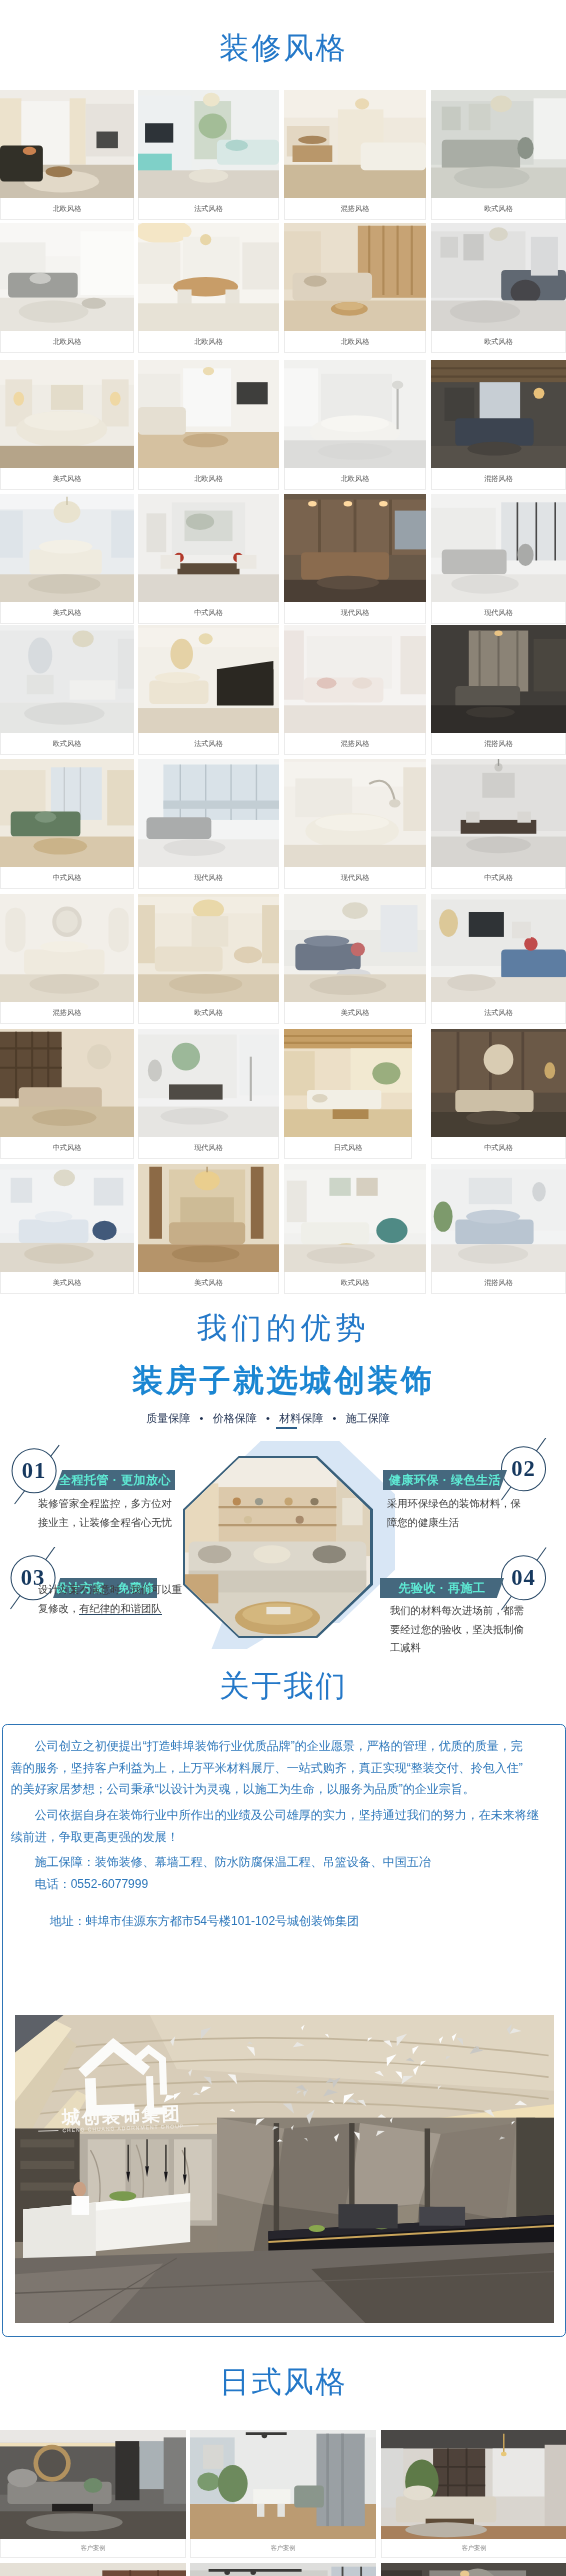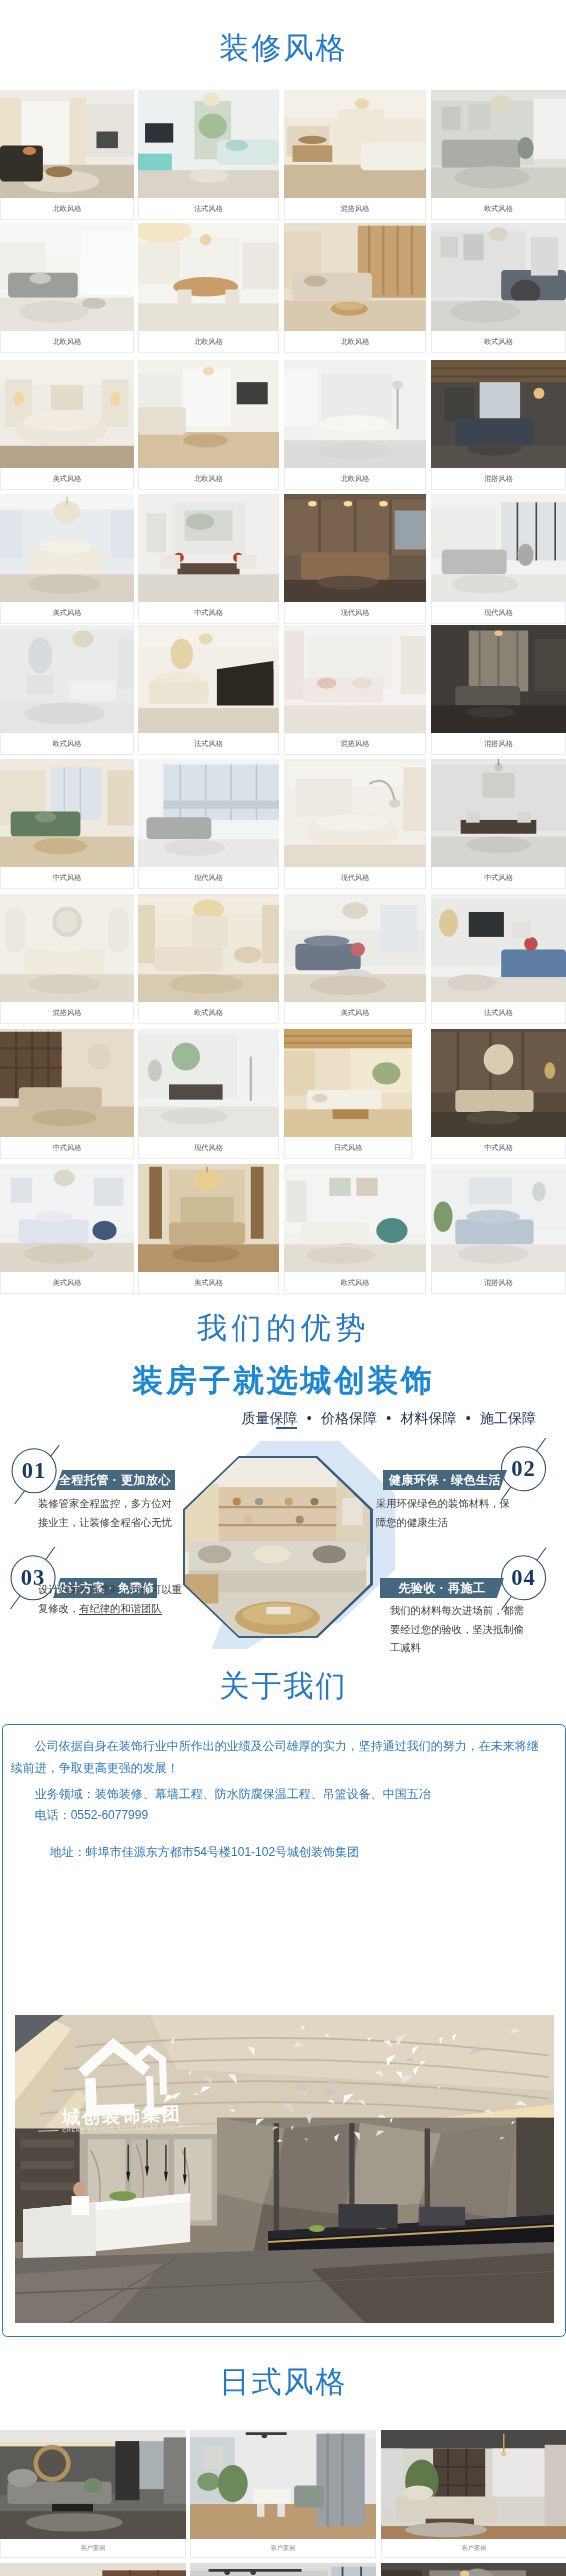--- a/index.html
+++ b/index.html
@@ -12,21 +12,21 @@
  line-height:36px;letter-spacing:2.1px}
 .card{position:absolute}
 .card .ph{width:100%;height:108px;overflow:hidden}
 .card .cap{height:22px;line-height:21.6px;text-align:center;font-size:7.2px;color:#595959;
  border:0.5px solid #ececec;border-top:none;background:#fff}
 .ccard{position:absolute}
 .ccard .ph{width:100%;height:109px;overflow:hidden}
 .ccard .cap{height:18.5px;line-height:18px;text-align:center;font-size:6.2px;color:#8a8a8a;
  border:0.5px solid #ececec;border-top:none;background:#fff}
 .oct{clip-path:polygon(29.3% 0%,70.7% 0%,100% 29.3%,100% 70.7%,70.7% 100%,29.3% 100%,0% 70.7%,0% 29.3%)}
-.banner{position:absolute;height:20px;background:#45687e;color:#ffffff;font-size:12px;
+.banner{position:absolute;height:20px;background:#45687e;color:#5eead4;font-size:12px;
  font-weight:700;line-height:20px;text-align:center;letter-spacing:0.5px}
 .bnl{clip-path:polygon(7.2px 0,100% 0,100% 100%,0 100%)}
 .bnr{clip-path:polygon(0 0,100% 0,calc(100% - 7.2px) 100%,0 100%)}
 .adv-txt{position:absolute;font-size:10.3px;color:#3d3d3d;line-height:18.5px}
 .num{font-family:"Liberation Serif",serif;font-weight:700;font-size:44px;fill:#17395f;letter-spacing:2px}
 </style></head><body>
 
 <div class="sec-title" style="top:30px">装修风格</div>
 
 <div class="card" style="left:0px;top:90px;width:134px">
@@ -670,21 +670,21 @@
         <ellipse cx="80" cy="20" rx="5" ry="7" fill="#d2d5d7"></ellipse>
       </svg>
     </div>
     <div class="cap">混搭风格</div>
   </div>
 
 <div class="sec-title" style="top:1310px;letter-spacing:4.6px">我们的优势</div>
 
 <div class="abs" style="top:1362px;left:0;width:567px;text-align:center;font-size:31px;font-weight:700;color:#1b86d2;line-height:37px;letter-spacing:2.6px">装房子就选城创装饰</div>
 
-<div class="abs" style="top:1412px;left:0;width:536px;text-align:right;font-size:14px;color:#1f3050;line-height:13.4px">质量保障<span style="margin:0 9.3px">•</span>价格保障<span style="margin:0 9.3px">•</span>材料保障<span style="margin:0 9.3px">•</span>施工保障</div>
+<div class="abs" style="top:1412px;left:0;width:536px;text-align:center;font-size:11px;color:#1f3050;line-height:13.4px">质量保障<span style="margin:0 9.3px">•</span>价格保障<span style="margin:0 9.3px">•</span>材料保障<span style="margin:0 9.3px">•</span>施工保障</div>
 
 <div class="abs" style="top:1427px;left:276px;width:20.6px;height:2.1px;background:#2e5f8a"></div>
 
 <div class="abs oct" style="left:205px;top:1441px;width:190px;height:182px;background:#d8e6f5"></div>
 
 <div class="abs" style="left:207px;top:1612px;width:57px;height:37px;background:#d8e6f5;clip-path:polygon(8% 100%,32% 6%,100% 72%,70% 100%)"></div>
 
 <div class="abs oct" style="left:183px;top:1456px;width:190px;height:182px;background:#3a617c"></div>
 
 <div class="abs oct" style="left:185px;top:1458px;width:185px;height:178px">
@@ -727,21 +727,21 @@
 <div class="adv-txt" style="left:38px;top:1495px;width:144px">装修管家全程监控，多方位对<br>接业主，让装修全程省心无忧</div>
 
 <svg class="abs" style="left:479px;top:1438px" width="88" height="82" viewBox="0 0 170 160">
     <line x1="130" y1="-1" x2="43" y2="121" stroke="#2c4a66" stroke-width="2"></line>
     <circle cx="86" cy="60" r="43" fill="#fff" stroke="#2a4a68" stroke-width="2"></circle>
     <text x="86" y="75" text-anchor="middle" class="num">02</text>
   </svg>
 
 <div class="banner bnr" style="left:383px;top:1470px;width:124px">健康环保 · 绿色生活</div>
 
-<div class="adv-txt" style="left:376px;top:1495px;width:144px">采用环保绿色的装饰材料，保<br>障您的健康生活</div>
+<div class="adv-txt" style="left:387px;top:1495px;width:144px">采用环保绿色的装饰材料，保<br>障您的健康生活</div>
 
 <svg class="abs" style="left:0px;top:1547px" width="103" height="82" viewBox="0 0 200 160">
     <line x1="107" y1="-1" x2="20" y2="121" stroke="#2c4a66" stroke-width="2"></line>
     <circle cx="64" cy="60" r="43" fill="#fff" stroke="#2a4a68" stroke-width="2"></circle>
     <text x="64" y="75" text-anchor="middle" class="num">03</text>
   </svg>
 
 <div class="banner bnl" style="left:53px;top:1578px;width:104px">设计方案 · 免费修改</div>
 
 <div class="adv-txt" style="left:38px;top:1581px;width:149px">设计方案不满意时，我们可以重<br>复修改，<span style="border-bottom:1px solid #2c4a66">有纪律的和谐团队</span></div>
@@ -754,24 +754,25 @@
 
 <div class="banner bnr" style="left:380px;top:1578px;width:124px">先验收 · 再施工</div>
 
 <div class="adv-txt" style="left:390px;top:1602px;width:144px">我们的材料每次进场前，都需<br>要经过您的验收，坚决抵制偷<br>工减料</div>
 
 <div class="sec-title" style="top:1668px">关于我们</div>
 
 <div style="position:absolute;left:1.5px;top:1724px;width:564px;height:613px;border:1px solid #2e75b6;border-radius:5.2px;padding:11.3px 8.2px 0;font-size:12px;line-height:21.6px;color:#2e78bb;">
 
 
+<p style="text-indent:2em">公司创立之初便提出“打造蚌埠装饰行业优质品牌”的企业愿景，严格的管理，优质的质量，完<br>善的服务，坚持客户利益为上，上万平米材料展厅、一站式购齐，真正实现“整装交付、拎包入住”<br>的美好家居梦想；公司秉承“以设计为灵魂，以施工为生命，以服务为品质”的企业宗旨。</p>
 
 <p style="text-indent:2em">公司依据自身在装饰行业中所作出的业绩及公司雄厚的实力，坚持通过我们的努力，在未来将继<br>续前进，争取更高更强的发展！</p>
 
-<p style="margin:0;text-indent:2em">业务领域：装饰装修、幕墙工程、防水防腐保温工程、吊篮设备、中国五冶</p>
+<p style="margin:0;text-indent:2em">施工保障：装饰装修、幕墙工程、防水防腐保温工程、吊篮设备、中国五冶</p>
     <p style="margin:0;text-indent:2em">电话：0552-6077999</p>
     <p style="margin:15px;text-indent:2em">地址：蚌埠市佳源东方都市54号楼101-102号城创装饰集团</p>
 
 <div class="abs" style="left:12.4px;top:290px;width:539px;height:308px">
       <svg viewBox="0 0 200 114" preserveAspectRatio="none" width="100%" height="100%" style="display:block;font-size:23.3px">
 <rect x="0" y="0" width="200" height="114" fill="#8b8275"></rect>
 <polygon points="0,0 200,0 200,38 120,48 0,64" fill="#d8cdb9"></polygon>
 <polygon points="50,0 200,0 200,28 60,20" fill="#e0d6c2"></polygon>
 <path d="M10,13 Q100,3 198,15" stroke="#c2b59c" stroke-width="0.6" fill="none"></path>
 <path d="M8,21 Q100,11 198,23" stroke="#c2b59c" stroke-width="0.6" fill="none"></path>

